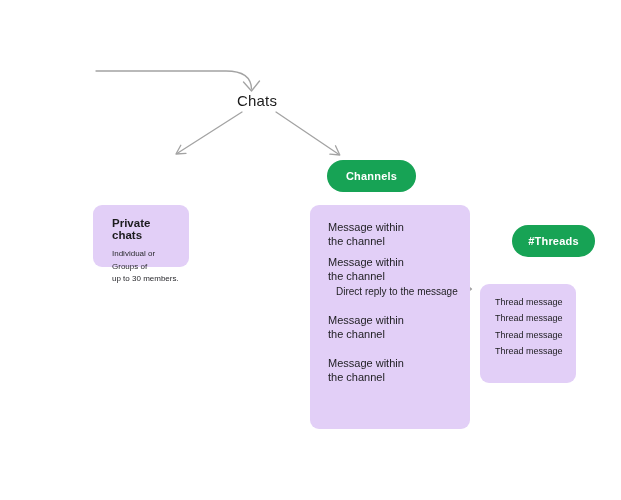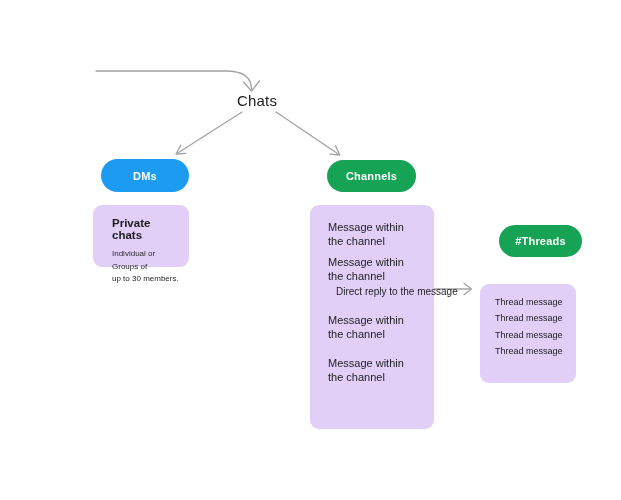--- a/index.html
+++ b/index.html
@@ -53,21 +53,21 @@
   .pill-dms {
     left: 77px; top: 159px; width: 88px; height: 33px;
     background: var(--blue, #1d9bf0);
   }
   .pill-channels {
     left: 303px; top: 160px; width: 89px; height: 32px;
     background: var(--green, #17a355);
     justify-content: center;
   }
   .pill-threads {
-    left: 475px; top: 225px; width: 83px; height: 32px;
+    left: 488px; top: 225px; width: 83px; height: 32px;
     background: var(--green, #17a355);
   }
   .card {
     position: absolute;
     background: var(--lavender, #e2cff7);
     border-radius: 9px;
     color: var(--text, #222222);
   }
   .card-private {
     left: 69px; top: 205px; width: 96px; height: 62px;
@@ -80,21 +80,21 @@
     color: #1c1c1e;
   }
   .card-private .card-body {
     margin-top: 7px;
     font-size: 8px;
     line-height: 12.5px;
     white-space: pre-line;
     color: #2a2a2e;
   }
   .card-channels {
-    left: 286px; top: 205px; width: 124px; height: 224px;
+    left: 286px; top: 205px; width: 124px; height: 224px; padding-left: 36px;
   }
   .msg {
     position: absolute;
     left: 18px;
     font-size: 11px;
     line-height: 13.5px;
     white-space: pre-line;
     color: #1d1d20;
   }
   .msg-1 { top: 16px; }
@@ -144,23 +144,20 @@
     </g>
 
     <g>
       <path d="M 396 289 H 446.5"></path>
       <path d="M 440 283.2 L 447.5 289 L 440 294.8"></path>
     </g>
   </svg>
 
   <div class="node-label">Chats</div>
 
-  <div class="pill pill-dms">
-    <span>DMs</span>
-  </div>
 
   <div class="card card-private">
     <div class="card-title">Private chats</div>
     <div class="card-body">Individual or Groups of
 up to 30 members.</div>
   </div>
 
   <div class="pill pill-channels">
     <span>Channels</span>
   </div>

